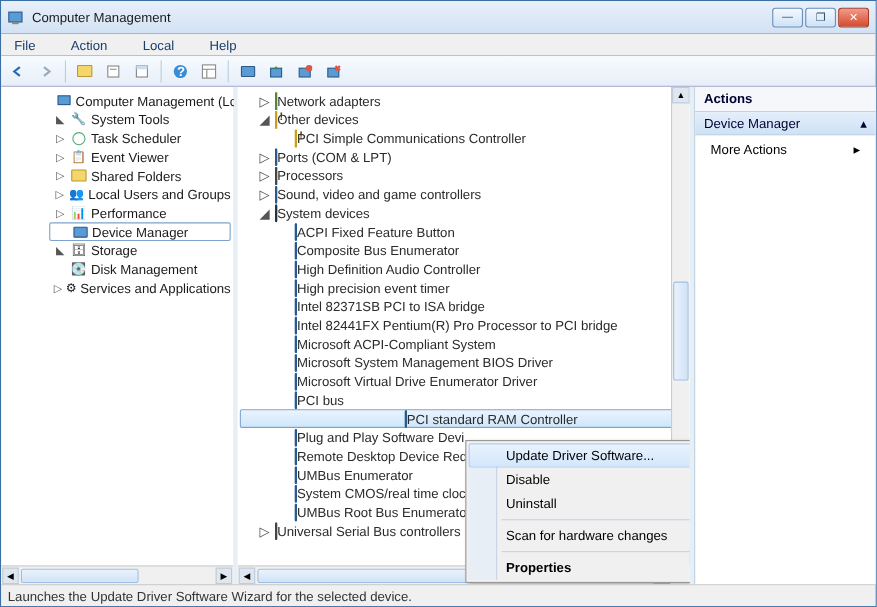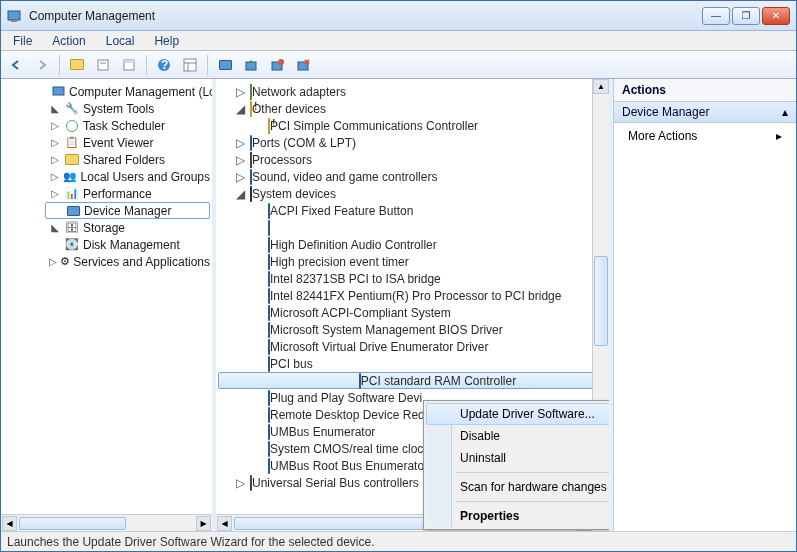--- a/index.html
+++ b/index.html
@@ -7,33 +7,33 @@
 
 
 .titlebar { height: 30px; background: linear-gradient(#e8f0fa, #d2e2f4); display: flex; align-items: center; padding: 0 6px; border-bottom: 1px solid #9bb8d8; }
 .titlebar .icon { width: 16px; height: 16px; margin-right: 6px; }
 .titlebar .title { flex: 1; color: #1a1a1a; }
 .winbtns { display: flex; gap: 2px; }
 .winbtn { width: 28px; height: 18px; border: 1px solid #6b8fb8; border-radius: 3px; background: linear-gradient(#f4f9ff,#cfe2f6); display:flex; align-items:center; justify-content:center; font-size:10px; color:#2a4a6a; cursor:pointer;}
 .winbtn.close { background: linear-gradient(#f29a8a,#d54a2e); color:#fff; border-color:#a83820;}
 
 
-.menubar { height: 20px; background: #f0f0f0; display:flex; align-items:center; padding: 0 4px; gap: 4px; border-bottom: 1px solid #c0c0c0; color:#1a3e6e;}
+.menubar { height: 20px; background: #f0f0f0; display:flex; align-items:center; padding: 0 4px; gap: 16px; border-bottom: 1px solid #c0c0c0; color:#1a3e6e;}
 .menuitem { padding: 2px 8px; cursor:pointer; }
 
 
 .toolbar { height: 28px; background: linear-gradient(#f7fbff,#e6eef8); border-bottom:1px solid #aac; display:flex; align-items:center; padding: 0 4px; gap:4px;}
 .tbtn { width:22px; height:22px; border:1px solid transparent; border-radius:2px; display:flex; align-items:center; justify-content:center; cursor:pointer;}
 .tsep { width:1px; height:20px; background:#bcd; margin:0 2px;}
 
 
 .main { display:flex; height: calc(100% - 30px - 20px - 28px - 20px); background:#fff; }
 .leftpane { width: 215px; border-right: 4px solid #e6eef6; overflow:hidden; display:flex; flex-direction:column; }
 .centerpane { flex:1; border-right: 4px solid #e6eef6; position:relative; overflow:hidden; }
-.rightpane { width: 183px; background:#fff; border-left:1px solid #bcd; display:flex; flex-direction:column;}
+.rightpane { width: 165px; background:#fff; border-left:1px solid #bcd; display:flex; flex-direction:column;}
 
 
 .tree { padding: 4px 2px; overflow:auto; flex:1; white-space:nowrap; color:#1a1a1a;margin-left:42px;}
 .tree .node { display:flex; align-items:center; height:17px; padding-left:4px; cursor:pointer;}
 .tree .node.selected { background:#fff; border:1px solid #7da2ce; border-radius:2px;}
 .tree .toggle { width:12px; text-align:center; color:#555; font-size:10px; display:inline-block;}
 .tree .ti { width:16px; height:16px; margin:0 3px; display:inline-flex; align-items:center; justify-content:center; font-size:11px;}
 .indent-0 {} .indent-1{padding-left:16px;} .indent-2{padding-left:32px;}
 
 .center-tree { padding:4px 2px; overflow:hidden; color:#1a1a1a; position:relative; height:100%;}
@@ -283,20 +283,21 @@
           <span class="toggle" style="width:14px;color:#555;">◢</span>
           <span class="ti"><span class="ico-computer"></span></span>
           <span class="lbl">System devices</span>
         </div>
         <div class="node" style="padding-left: 50px;">
           <span class="ti"><span class="ico-monitor"></span></span>
           <span class="lbl">ACPI Fixed Feature Button</span>
         </div>
         <div class="node" style="padding-left: 50px;">
           <span class="ti"><span class="ico-monitor"></span></span>
+          <span class="lbl">Composite Bus Enumerator</span>
         </div>
         <div class="node" style="padding-left: 50px;">
           <span class="ti"><span class="ico-monitor"></span></span>
           <span class="lbl">High Definition Audio Controller</span>
         </div>
         <div class="node" style="padding-left: 50px;">
           <span class="ti"><span class="ico-monitor"></span></span>
           <span class="lbl">High precision event timer</span>
         </div>
         <div class="node" style="padding-left: 50px;">

